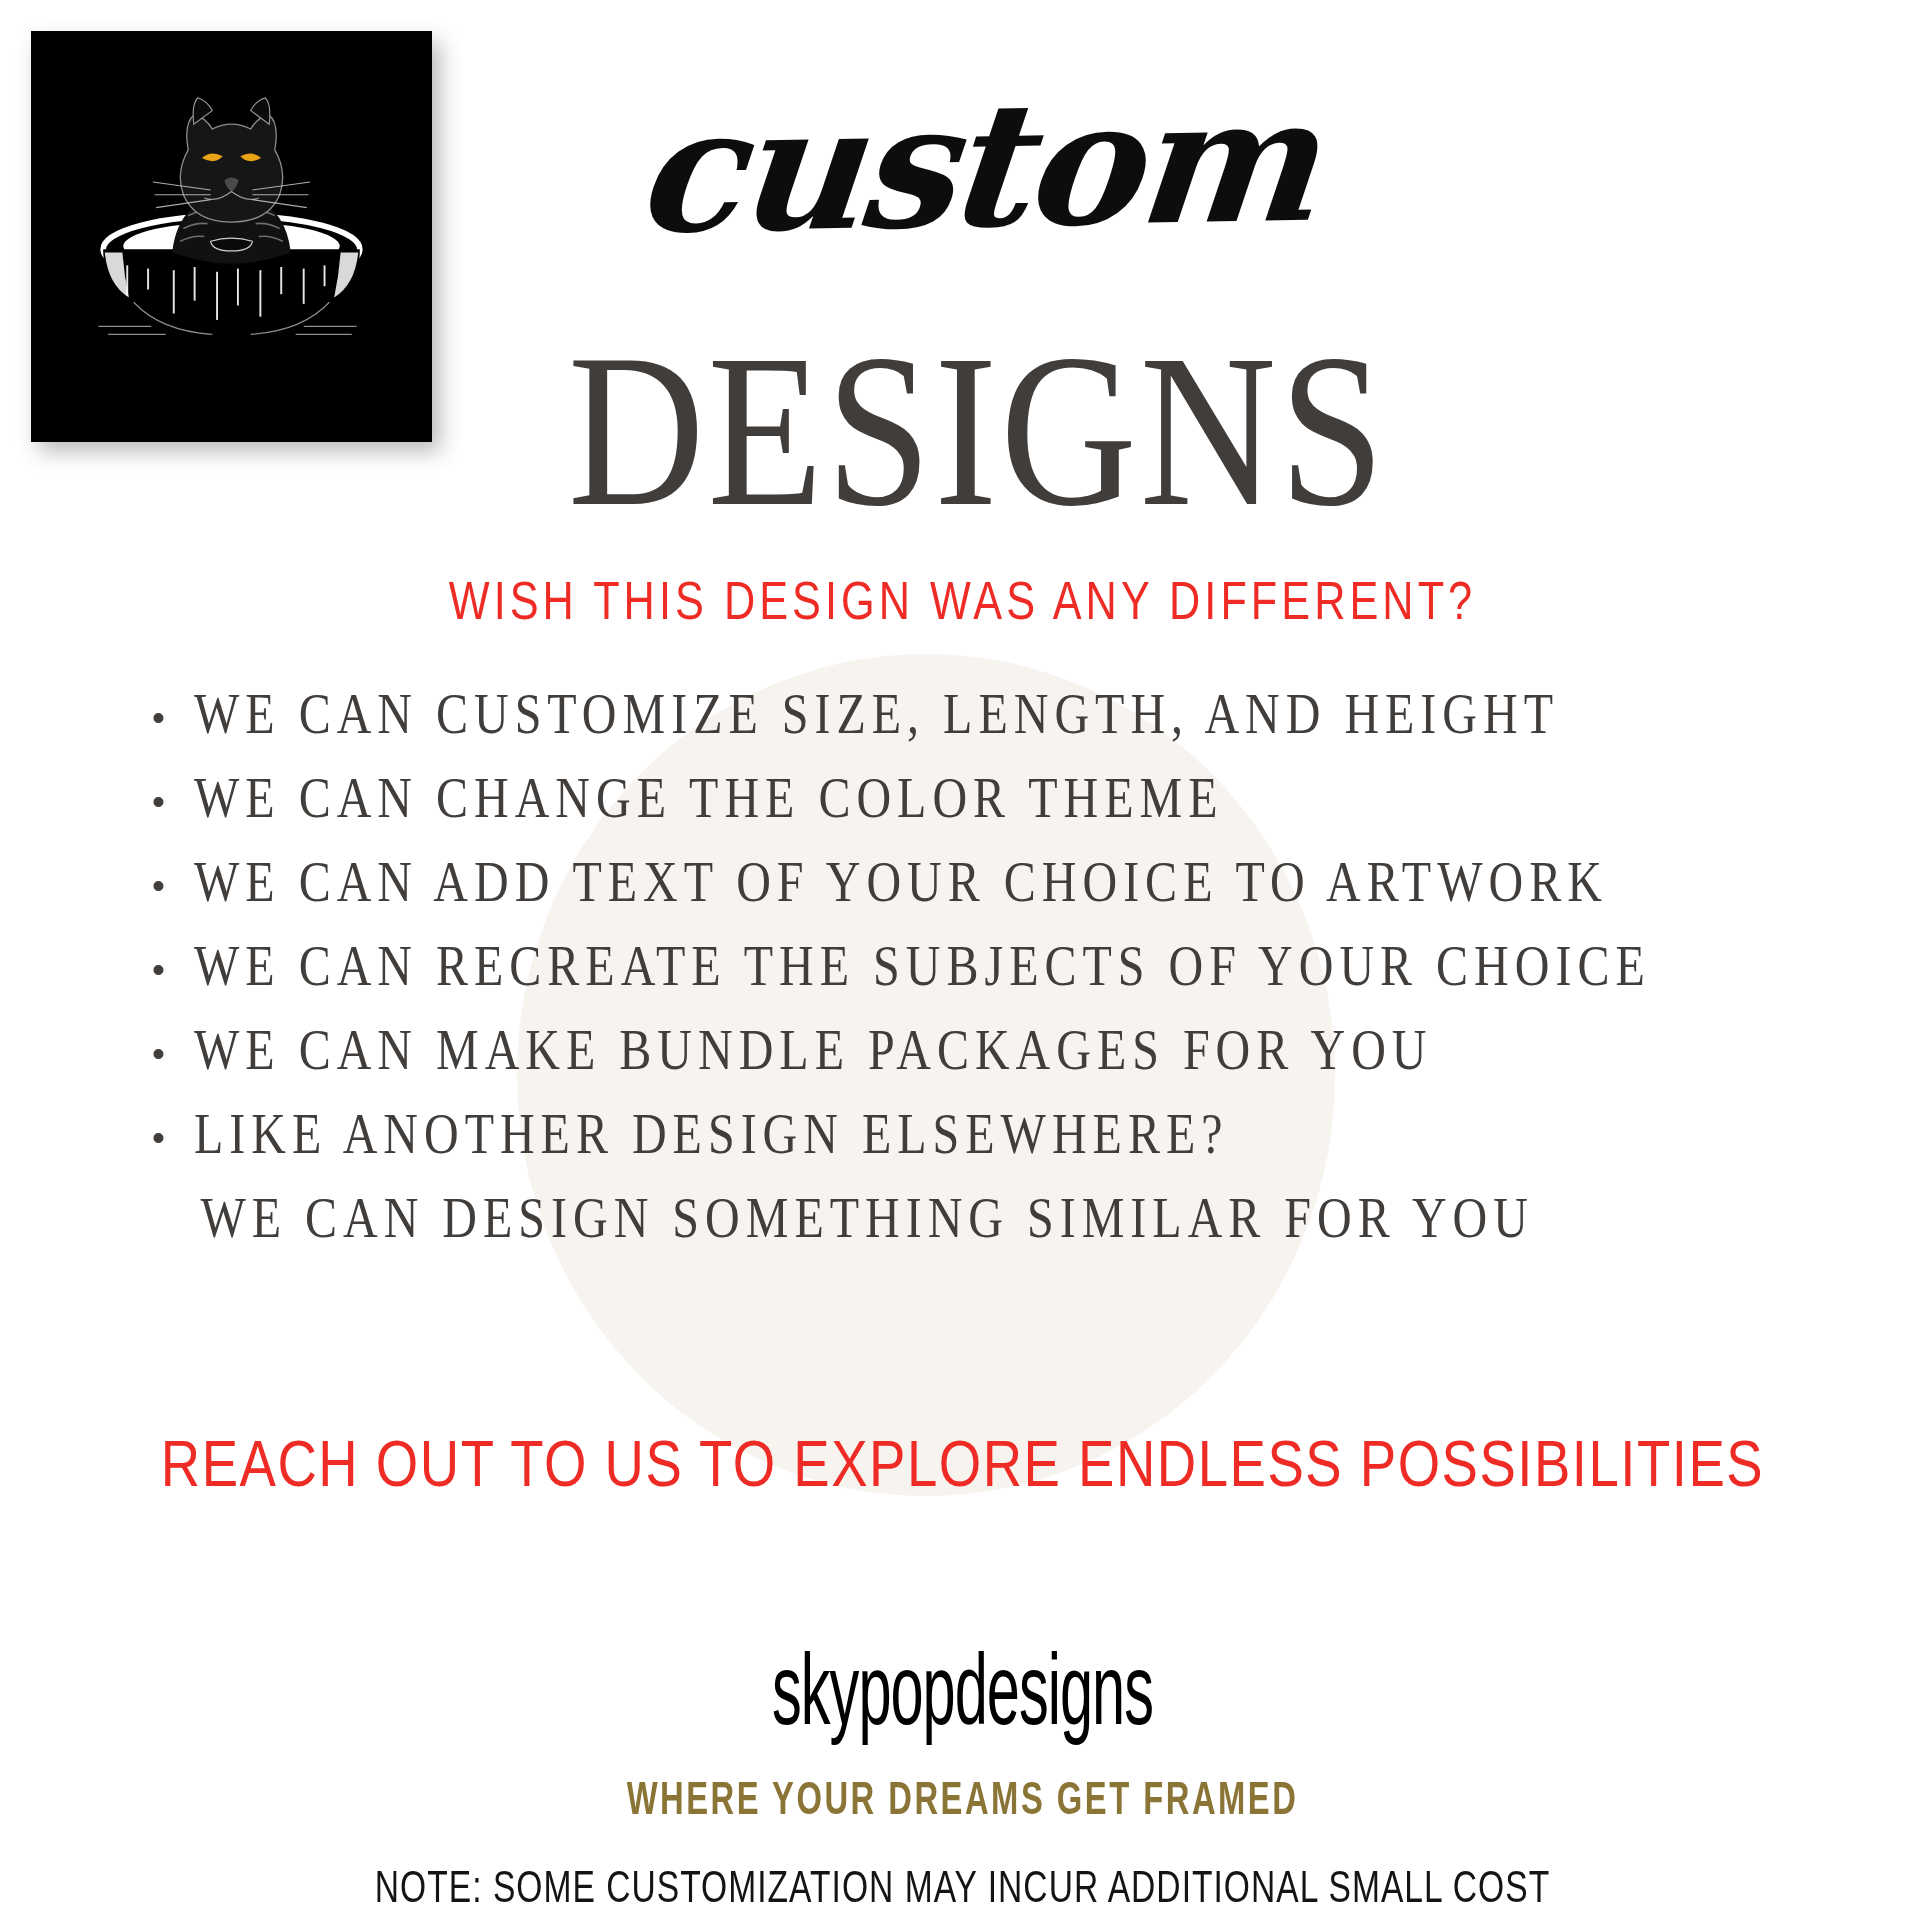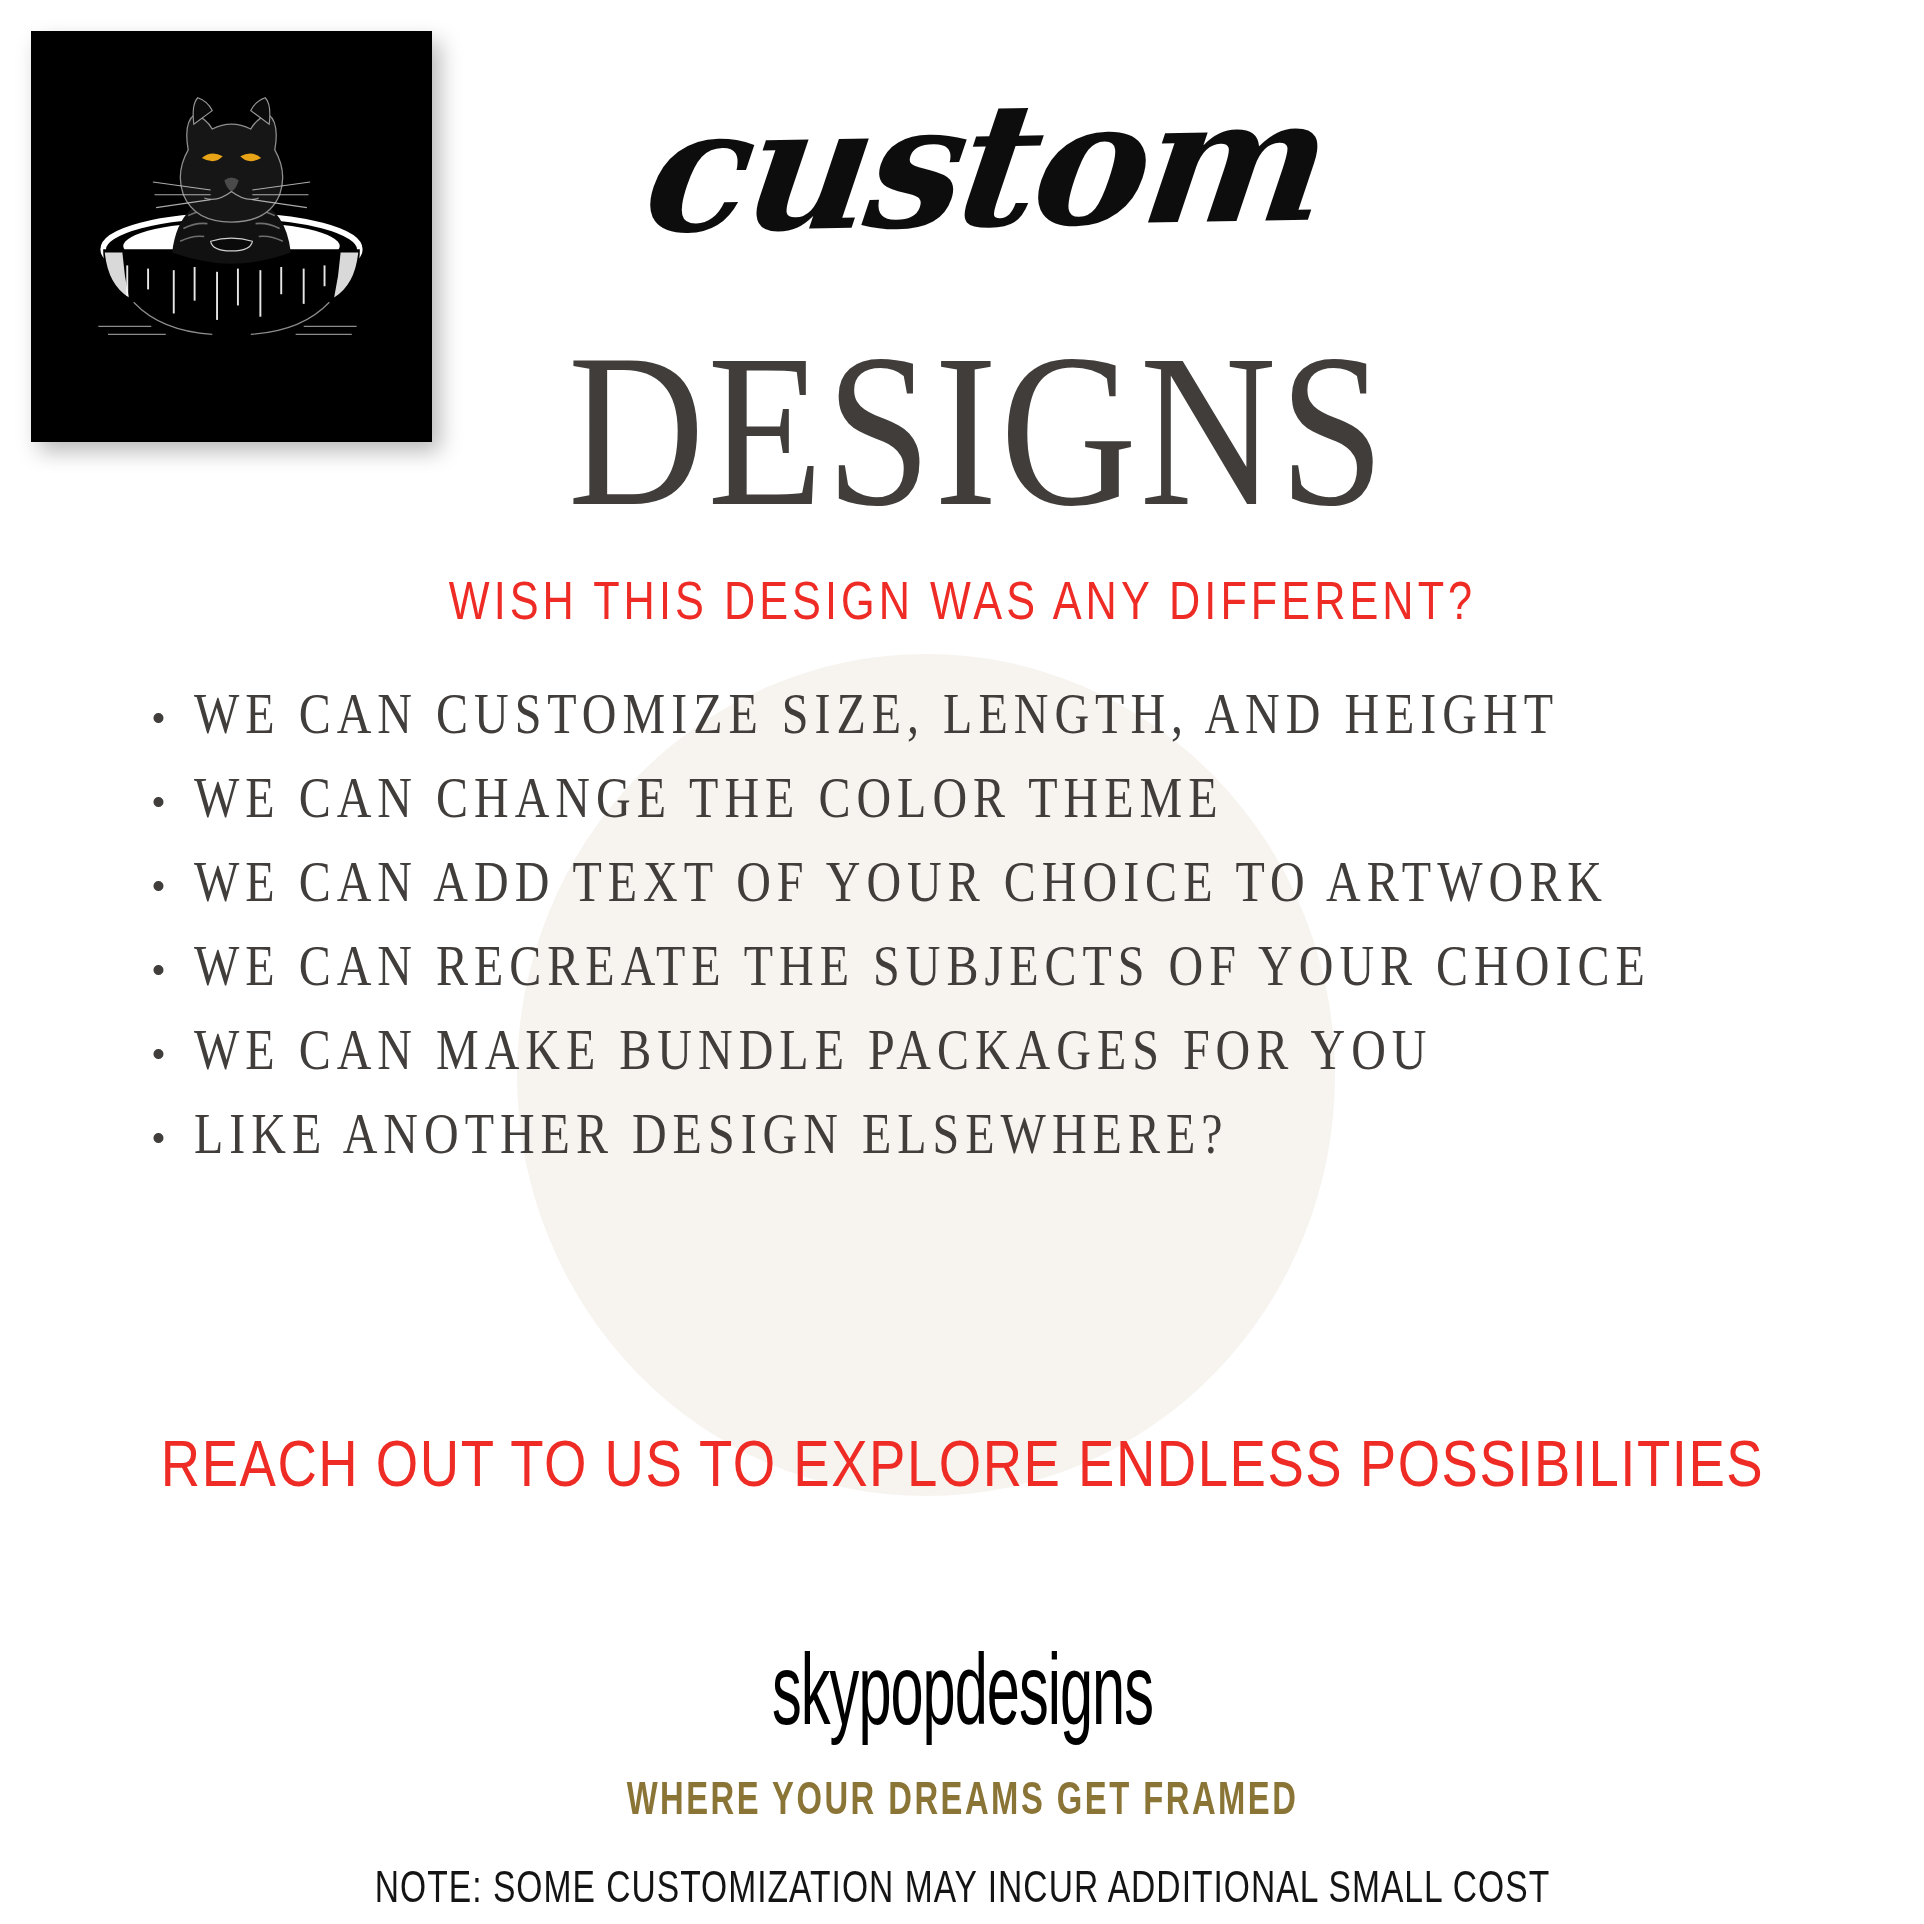--- a/index.html
+++ b/index.html
@@ -282,20 +282,24 @@
       <span class="b-txt">WE CAN RECREATE THE SUBJECTS OF YOUR CHOICE</span>
     </div>
     <div class="b-row">
       <span class="b-dot">•</span>
       <span class="b-txt">WE CAN MAKE BUNDLE PACKAGES FOR YOU</span>
     </div>
     <div class="b-row">
       <span class="b-dot">•</span>
       <span class="b-txt">LIKE ANOTHER DESIGN ELSEWHERE?</span>
     </div>
+    <div class="b-row no-bullet">
+      <span class="b-dot"></span>
+      <span class="b-txt">WE CAN DESIGN SOMETHING SIMILAR FOR YOU</span>
+    </div>
   </div>
 
   <div class="red-cta">REACH OUT TO US TO EXPLORE ENDLESS POSSIBILITIES</div>
 
   <div class="brand">skypopdesigns</div>
 
   <div class="tagline">WHERE YOUR DREAMS GET FRAMED</div>
 
   <div class="note">NOTE: SOME CUSTOMIZATION MAY INCUR ADDITIONAL SMALL COST</div>
 

